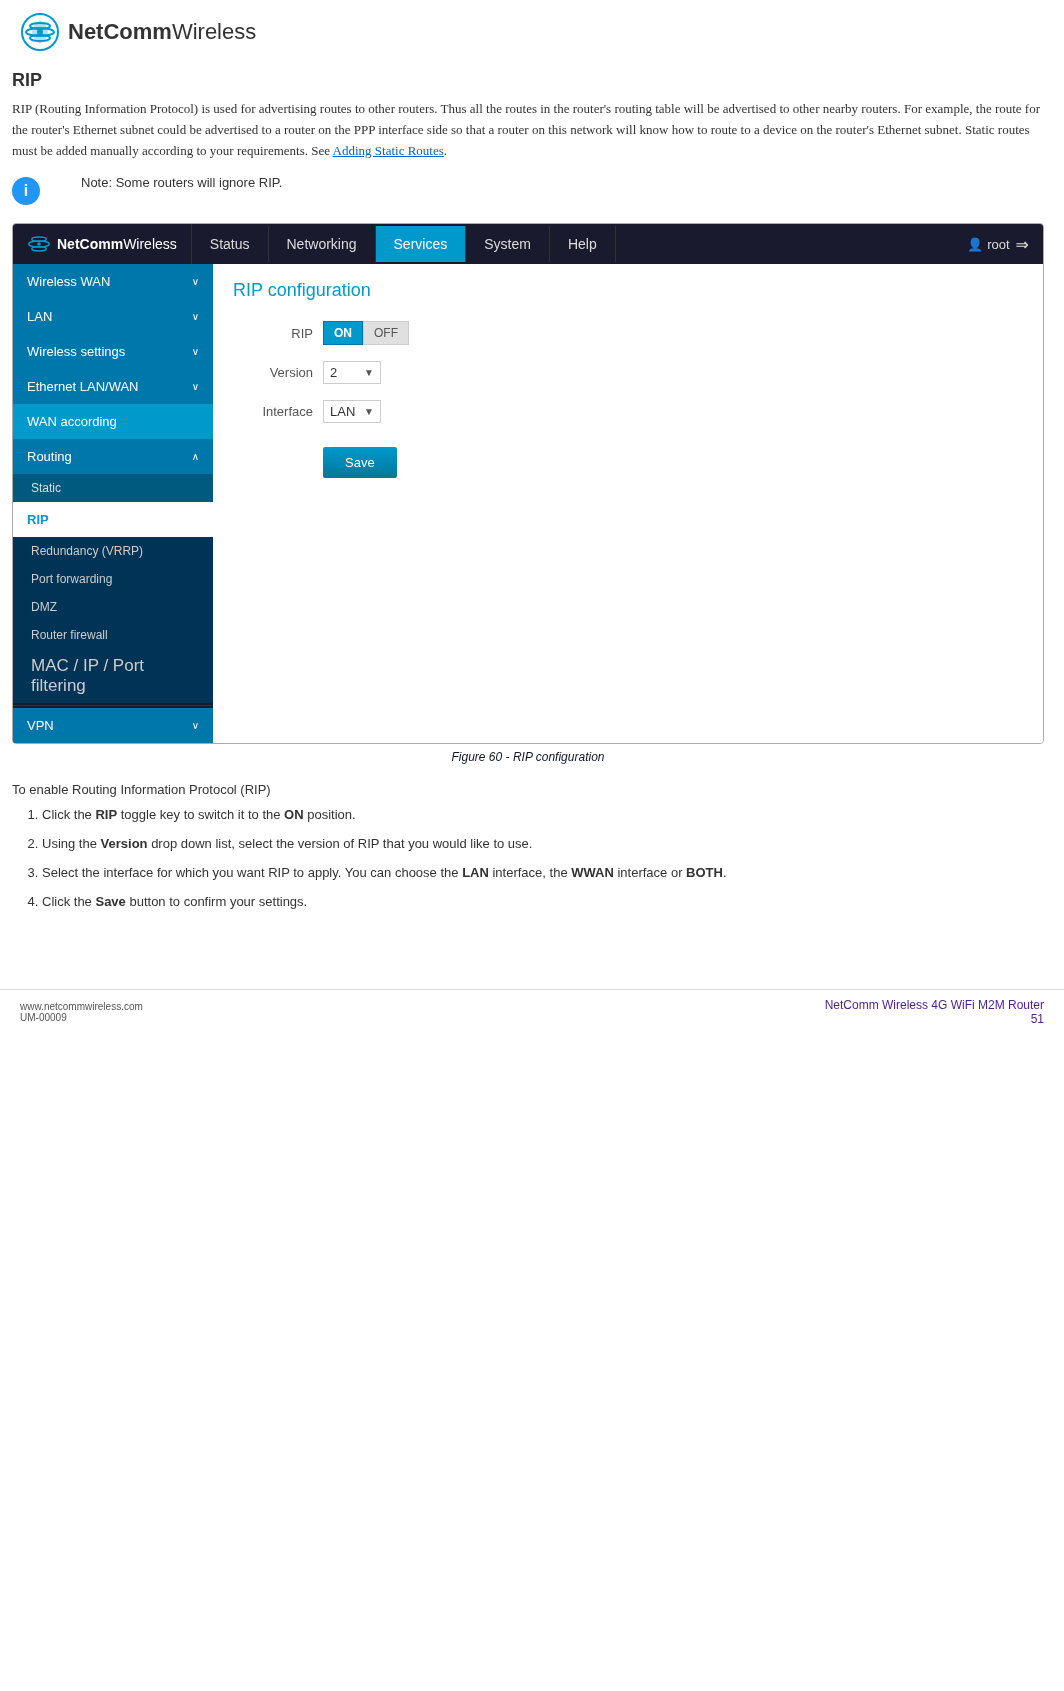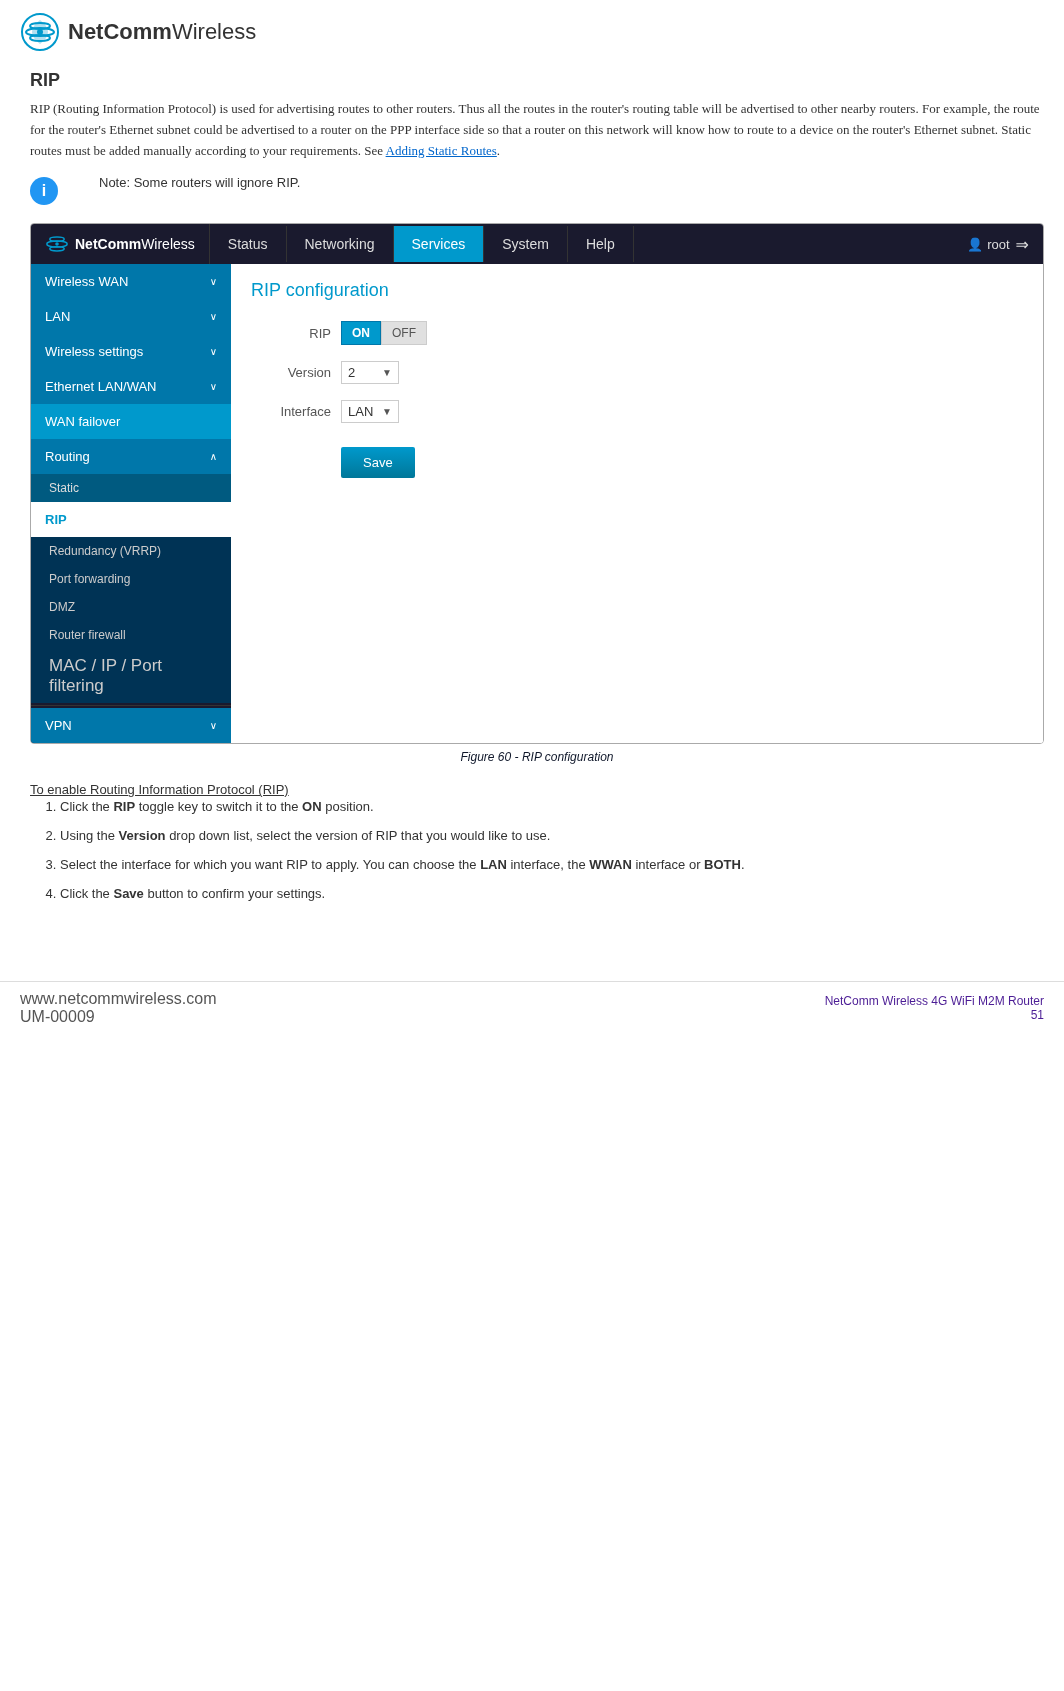--- a/index.html
+++ b/index.html
@@ -6,21 +6,21 @@
     body { font-family: Arial, sans-serif; font-size: 14px; color: #333; background: #fff; width: 1064px; }
 
     
     .page-header { padding: 12px 20px 8px 20px; display: flex; align-items: center; }
     .logo-container { display: flex; align-items: center; gap: 8px; }
     .logo-icon { width: 40px; height: 40px; }
     .logo-text { font-size: 22px; font-weight: normal; color: #333; }
     .logo-text strong { font-weight: bold; }
 
     
-    .content-area { padding: 10px 20px 20px 30px; }
+    .content-area { padding: 10px 20px 20px 12px; }
 
     
     .section-heading { font-size: 18px; font-weight: bold; color: #333; margin-bottom: 8px; }
 
     
     .body-text { font-size: 13px; line-height: 1.6; color: #333; margin-bottom: 14px; font-family: Liberation Serif, serif; }
     .body-text a { color: #0066cc; text-decoration: underline; }
 
     
     .info-box { display: flex; align-items: flex-start; gap: 10px; margin-bottom: 18px; }
@@ -69,27 +69,27 @@
     .form-select { border: 1px solid #ccc; padding: 3px 6px; font-size: 13px; background: white; display: flex; align-items: center; gap: 4px; }
     .select-val { min-width: 30px; }
     .select-arrow { font-size: 10px; color: #555; }
     .save-btn { background: linear-gradient(to bottom, #0099cc, #007799); color: white; border: none; padding: 8px 22px; font-size: 13px; cursor: pointer; border-radius: 2px; margin-top: 8px; margin-left: 90px; }
 
     
     .figure-caption { text-align: center; font-size: 12px; color: #0f172a; font-style: italic; margin-bottom: 18px; }
 
     
     .instructions { margin-bottom: 16px; }
-    .instructions p { font-size: 13px; margin-bottom: 0; text-decoration: underline; }
+    .instructions p { font-size: 13px; margin-bottom: 8px; }
     .instructions ol { margin-left: 30px; }
     .instructions ol li { font-size: 13px; margin-bottom: 8px; line-height: 1.6; }
 
     
     .page-footer { border-top: 1px solid #ddd; padding: 8px 20px; display: flex; justify-content: space-between; align-items: center; margin-top: 40px; }
-    .footer-left { font-size: 16px; color: #555; }
+    .footer-left { font-size: 10px; color: #555; }
     .footer-right { font-size: 12px; color: #4c1d95; text-align: right; }
   </style>
 </head>
 <body>
 
 <div class="page-header">
   <div class="logo-container">
     <svg class="logo-icon" viewBox="0 0 40 40" width="40" height="40">
       <circle cx="20" cy="20" r="18" fill="none" stroke="#0099cc" stroke-width="2"></circle>
       <path d="M20 8 Q28 14 28 20 Q28 26 20 32 Q12 26 12 20 Q12 14 20 8Z" fill="#0099cc" opacity="0.3"></path>
@@ -159,21 +159,21 @@
         </div>
         <div class="sidebar-item active-blue">
           <span>Wireless settings</span>
           <span class="chevron">∨</span>
         </div>
         <div class="sidebar-item active-blue">
           <span>Ethernet LAN/WAN</span>
           <span class="chevron">∨</span>
         </div>
         <div class="sidebar-item active-light">
-          <span>WAN failover</span>
+          <span>WAN according</span>
         </div>
         <div class="sidebar-item active-blue">
           <span>Routing</span>
           <span class="chevron">∧</span>
         </div>
         <div class="sidebar-item sub" style="background:#005a80;color:#ddd;">
           <span>Static</span>
         </div>
         <div class="sidebar-item current">
           <span>RIP</span>

